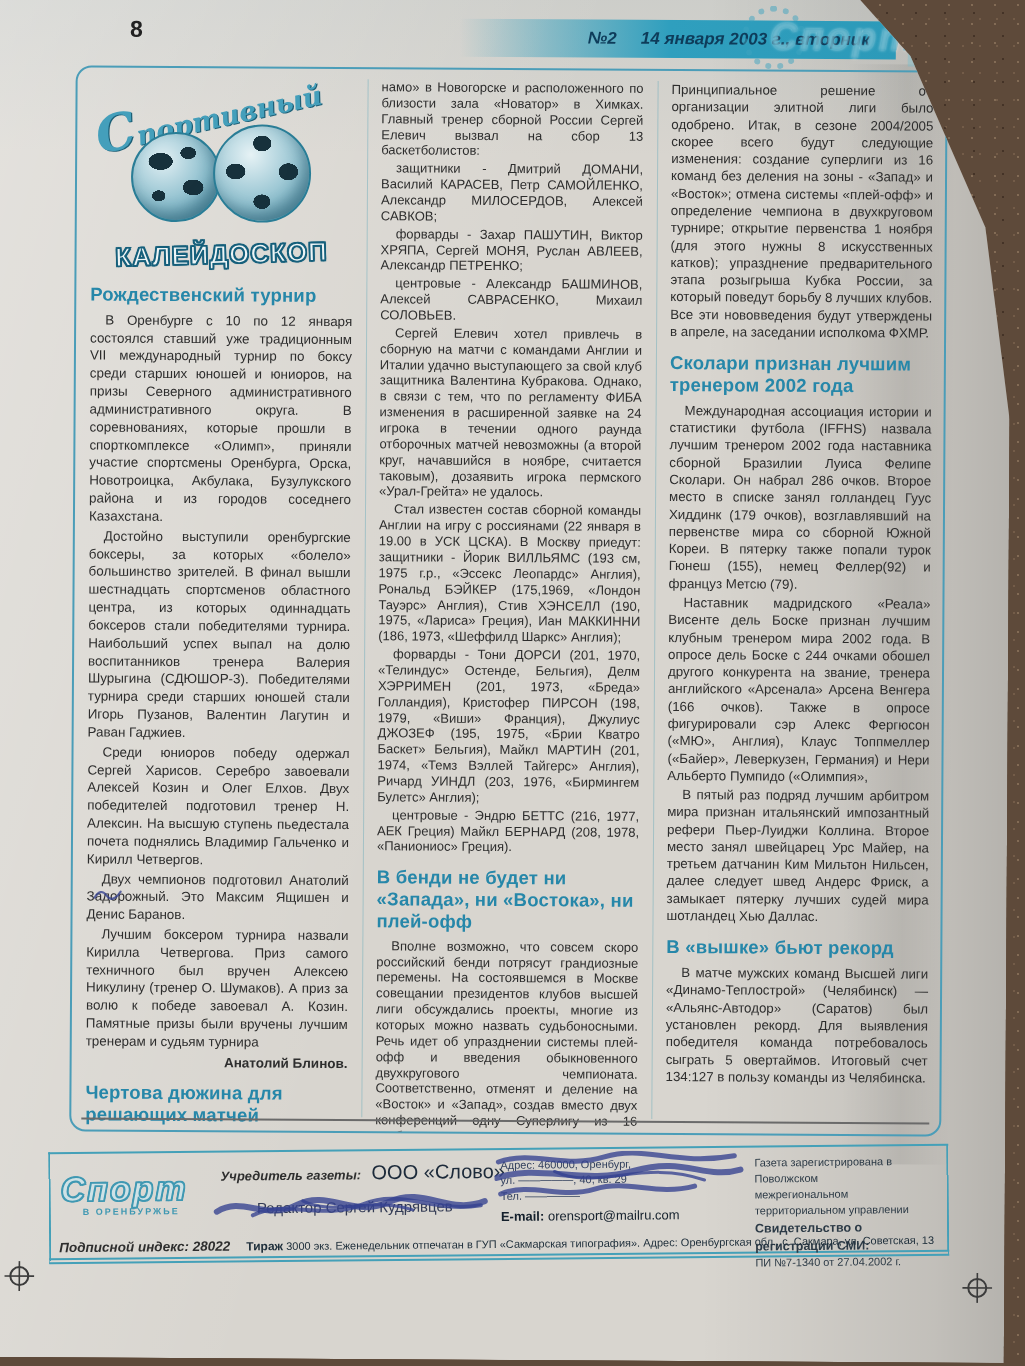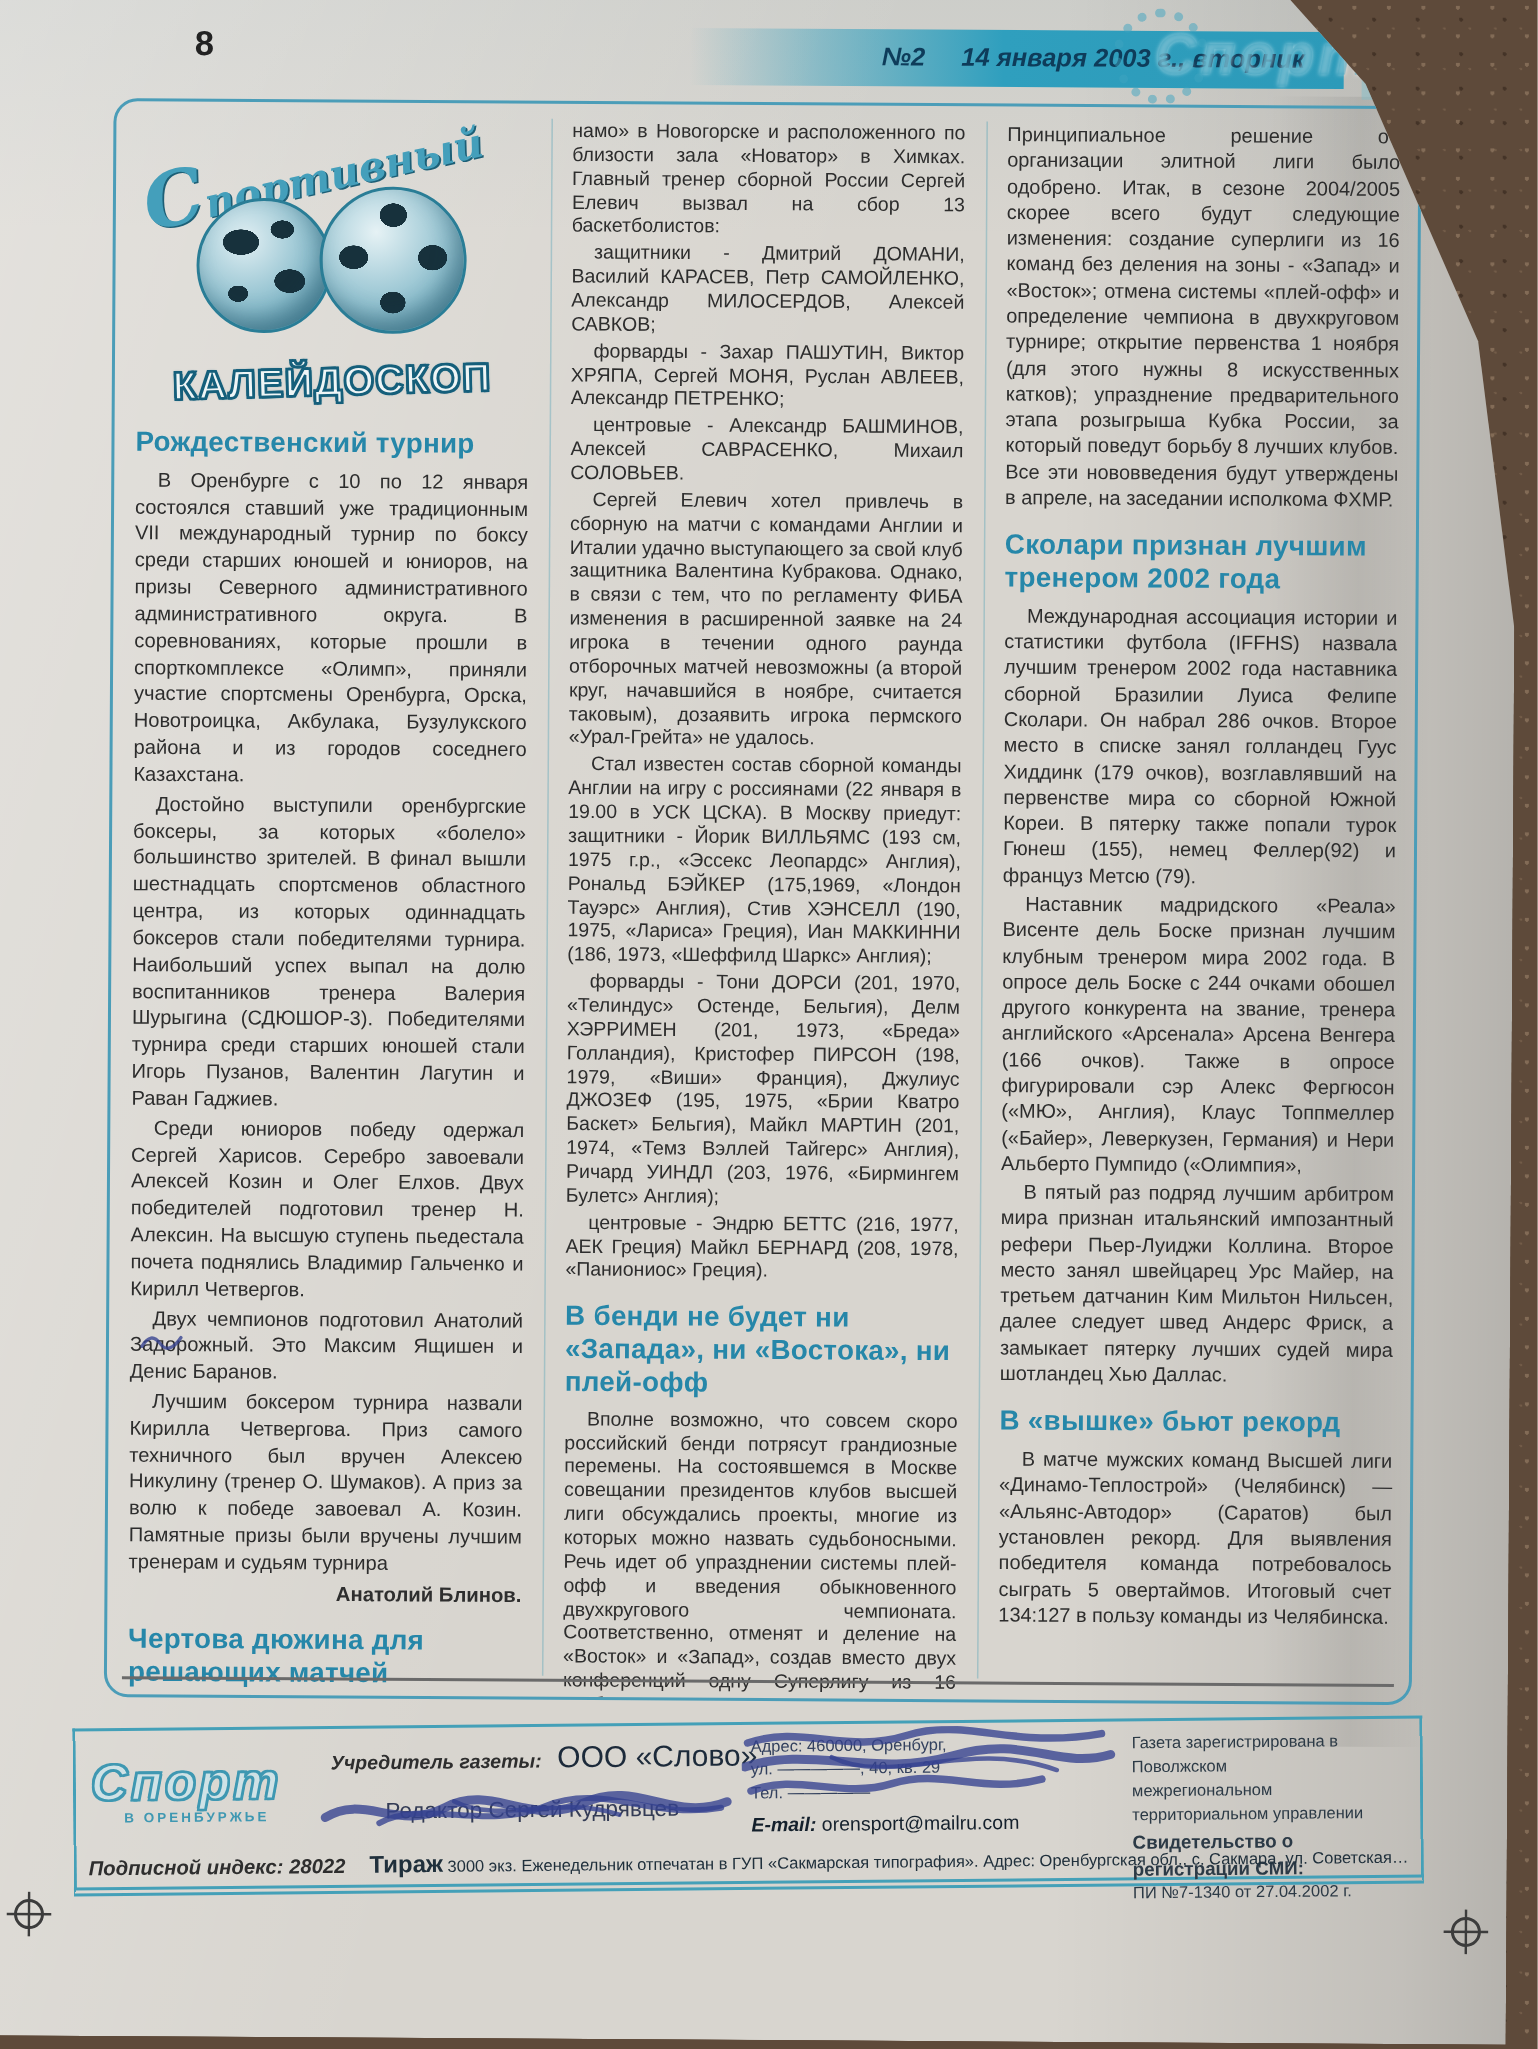--- a/index.html
+++ b/index.html
@@ -100,27 +100,27 @@
     color:#cfe2e6;-webkit-text-stroke:1.5px #3f98b2;
     text-shadow:1px 1px 0 #3f98b2,-1px 1px 0 #3f98b2,1px -1px 0 #3f98b2,-1px -1px 0 #3f98b2;}
   .f-logo .fl-sub{font-size:9px;font-weight:bold;letter-spacing:2px;color:#3f98b2;margin:-2px 0 0 22px;}
   .f-founder{width:268px;text-align:center;padding-top:4px;}
   .f-founder .fo-line{white-space:nowrap;}
   .fo-label{font-weight:bold;font-style:italic;font-size:13px;}
   .fo-name{font-size:20px;margin-left:6px;color:#1c2a3a;}
   .editor{position:relative;margin-top:14px;font-size:15px;color:#343c55;}
   .f-contact{width:242px;position:relative;font-size:11px;line-height:1.4;color:#33415e;padding-top:2px;}
   .f-contact .email{font-size:13px;color:#14202c;margin-top:4px;}
-  .f-contact .email b{font-style:italic;}
+  .f-contact .email b{}
   .f-reg{flex:1;font-size:11px;line-height:1.45;color:#2c3a46;padding-top:2px;}
   .f-reg .bold{font-weight:bold;font-size:12.5px;}
   .f-row2{position:absolute;left:8px;right:8px;bottom:3px;display:flex;gap:16px;align-items:baseline;white-space:nowrap;}
   .f-index{font-weight:bold;font-style:italic;font-size:13.5px;}
   .f-print{font-size:11px;color:#20303c;overflow:hidden;text-overflow:ellipsis;}
-  .f-print b{font-size:16px;}
+  .f-print b{font-size:12px;}
   
   .scribble{position:absolute;pointer-events:none;}
   .scribble path{fill:none;stroke:#35418f;stroke-linecap:round;opacity:.78;}
   
   .regmark{position:absolute;width:30px;height:30px;}
   .regmark circle{fill:none;stroke:#3c3c3c;stroke-width:2;}
   .regmark line{stroke:#3c3c3c;stroke-width:1.6;}
 </style>
 </head>
 <body>

